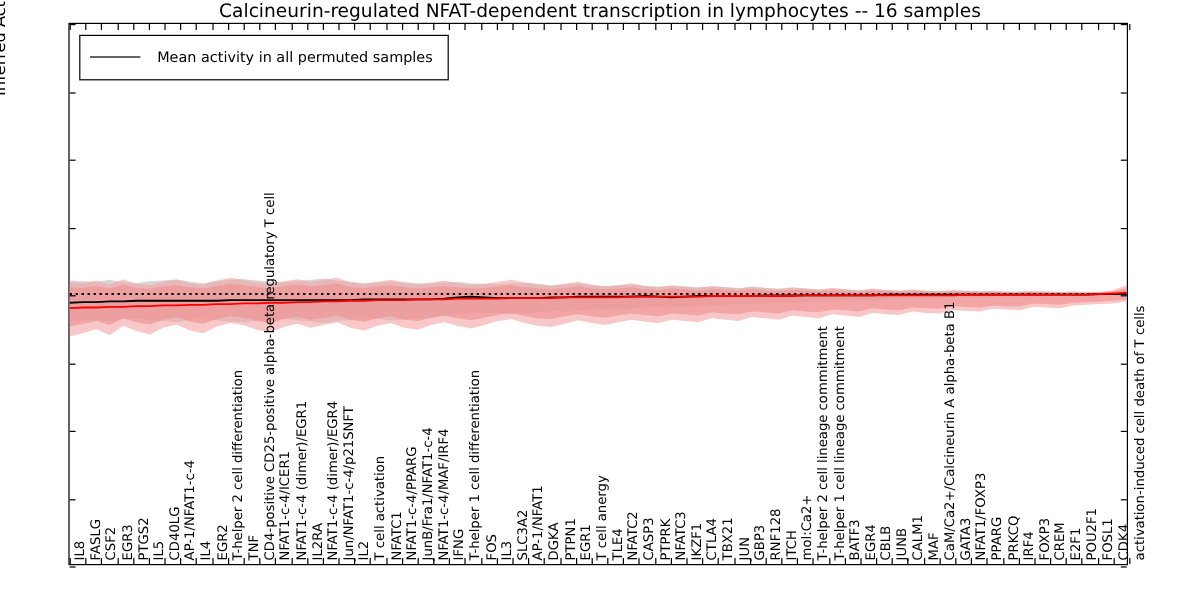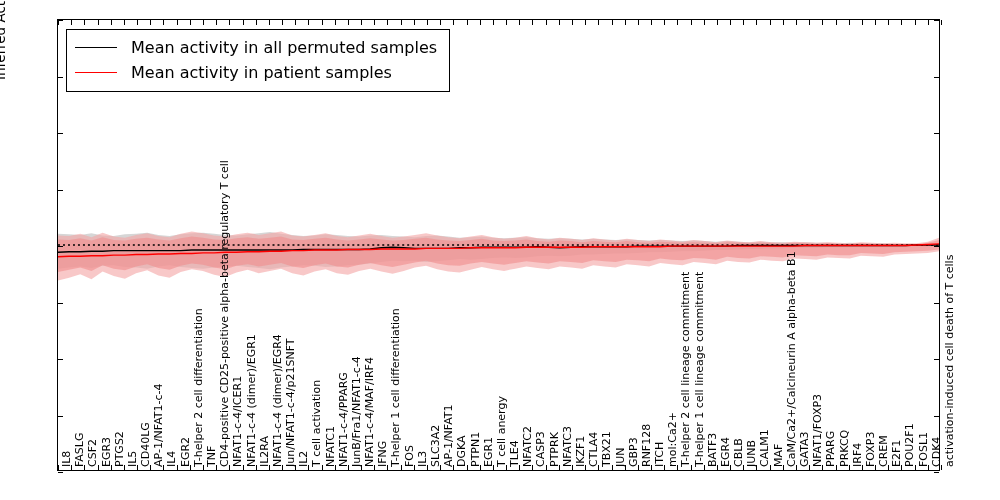--- a/index.html
+++ b/index.html
@@ -30,21 +30,21 @@
   .xtick-mark.bot{top:auto;bottom:0;}
 
   
   .legend{
     position:absolute;left:8px;top:9px;background:#fff;border:1.1px solid #000;
     padding:5px 12px 6px 8px;box-sizing:border-box;
   }
   .legend-row{display:flex;align-items:center;height:25px;}
   .legend-line{display:inline-block;width:42px;height:0;border-top:1.4px solid #000;margin-right:14px;}
   .legend-line.red{border-top-color:#ff0000;}
-  .legend-text{font-size:16px;color:#000;white-space:nowrap;}
+  .legend-text{font-size:12px;color:#000;white-space:nowrap;}
 
   
   .xlabels{position:absolute;left:57px;top:471px;width:883px;height:0;}
   .xlab{
     position:absolute;top:0;
     font-size:11px;line-height:11px;color:#000;white-space:nowrap;
     transform-origin:0 0;transform:rotate(-90deg) translate(4px,0);
     text-align:left;
   }
   .xlab-inner{display:block;transform:translateY(4px);}
@@ -52,20 +52,21 @@
   .xaxis-title{
     position:absolute;left:0;top:479px;width:1000px;text-align:center;
     font-size:13.5px;color:#000;
   }
 </style>
 </head>
 <body>
 
 <div id="root">
 
+  <div class="chart-title">Calcineurin-regulated NFAT-dependent transcription in lymphocytes -- 16 samples</div>
 
   <div class="ylabel">Inferred Activity</div>
 
   <div id="yticks"></div>
 
   <div class="plot-frame">
     <svg class="plot-svg" id="plot-svg" viewBox="0 0 883 452" preserveAspectRatio="none">
         <path d="M0.00,214.70L11.18,215.26L22.35,215.83L33.53,214.13L44.71,216.40L55.89,216.96L67.06,215.26L78.24,214.70L89.42,213.57L100.59,215.83L111.77,216.96L122.95,215.26L134.13,214.13L145.30,213.57L156.48,214.70L167.66,215.83L178.84,216.40L190.01,215.26L201.19,214.13L212.37,213.00L223.54,214.70L234.72,215.83L245.90,216.96L257.08,216.40L268.25,215.26L279.43,215.83L290.61,216.96L301.78,217.52L312.96,216.40L324.14,215.83L335.32,216.96L346.49,217.52L357.67,218.09L368.85,216.96L380.03,216.40L391.20,217.52L402.38,218.66L413.56,218.09L424.73,217.52L435.91,218.66L447.09,219.22L458.27,218.66L469.44,218.09L480.62,219.22L491.80,219.78L502.97,219.22L514.15,219.78L525.33,220.35L536.51,219.78L547.68,220.35L558.86,220.92L570.04,220.35L581.22,220.92L592.39,221.48L603.57,220.92L614.75,221.48L625.92,222.04L637.10,221.48L648.28,222.04L659.46,222.61L670.63,222.04L681.81,222.61L692.99,223.18L704.16,222.61L715.34,223.18L726.52,223.18L737.70,223.74L748.87,223.18L760.05,223.74L771.23,223.74L782.41,224.30L793.58,223.74L804.76,224.30L815.94,224.30L827.11,224.30L838.29,224.87L849.47,224.87L860.65,224.87L871.82,224.87L883.00,224.30L883.00,227.69L871.82,227.13L860.65,227.13L849.47,227.13L838.29,227.13L827.11,227.69L815.94,227.69L804.76,227.69L793.58,228.26L782.41,228.26L771.23,228.26L760.05,228.82L748.87,228.82L737.70,228.82L726.52,229.39L715.34,229.39L704.16,229.95L692.99,229.95L681.81,230.52L670.63,231.08L659.46,231.08L648.28,231.65L637.10,232.22L625.92,232.22L614.75,232.78L603.57,233.34L592.39,233.34L581.22,233.91L570.04,234.47L558.86,234.47L547.68,235.04L536.51,235.60L525.33,235.60L514.15,236.73L502.97,237.30L491.80,236.73L480.62,237.30L469.44,238.43L458.27,239.00L447.09,238.43L435.91,239.00L424.73,240.13L413.56,240.69L402.38,240.13L391.20,241.25L380.03,242.38L368.85,242.95L357.67,241.82L346.49,242.38L335.32,241.82L324.14,242.95L312.96,244.65L301.78,245.78L290.61,246.34L279.43,247.47L268.25,248.03L257.08,246.91L245.90,246.34L234.72,247.47L223.54,248.60L212.37,250.30L201.19,249.17L190.01,248.03L178.84,246.91L167.66,247.47L156.48,248.60L145.30,249.73L134.13,249.17L122.95,248.03L111.77,246.34L100.59,247.47L89.42,249.73L78.24,248.60L67.06,248.03L55.89,246.34L44.71,246.91L33.53,249.17L22.35,247.47L11.18,248.60L0.00,249.73Z" fill="#c8c8c8" fill-opacity="0.75" stroke="none"></path>
         <path d="M0.00,216.40L11.18,216.96L22.35,214.70L33.53,218.09L44.71,213.57L55.89,217.52L67.06,218.66L78.24,215.83L89.42,214.13L100.59,216.96L111.77,218.09L122.95,214.70L134.13,212.44L145.30,214.13L156.48,216.40L167.66,217.52L178.84,215.26L190.01,213.57L201.19,215.83L212.37,214.13L223.54,212.44L234.72,216.40L245.90,217.52L257.08,215.83L268.25,214.13L279.43,216.96L290.61,218.09L301.78,216.40L312.96,214.70L324.14,216.96L335.32,218.66L346.49,217.52L357.67,215.83L368.85,214.13L380.03,216.40L391.20,218.09L402.38,219.22L413.56,217.52L424.73,215.83L435.91,218.09L447.09,219.78L458.27,218.66L469.44,216.96L480.62,219.22L491.80,220.35L502.97,218.66L514.15,219.78L525.33,220.92L536.51,219.22L547.68,220.35L558.86,221.48L570.04,219.78L581.22,220.92L592.39,222.04L603.57,220.35L614.75,221.48L625.92,222.61L637.10,220.92L648.28,222.04L659.46,223.18L670.63,221.48L681.81,222.61L692.99,223.18L704.16,222.04L715.34,223.18L726.52,223.74L737.70,222.61L748.87,223.18L760.05,223.74L771.23,223.18L782.41,223.74L793.58,224.30L804.76,223.18L815.94,223.74L827.11,224.30L838.29,223.74L849.47,224.30L860.65,224.30L871.82,222.61L883.00,218.66L883.00,232.22L871.82,233.91L860.65,234.47L849.47,235.04L838.29,235.60L827.11,237.87L815.94,237.30L804.76,236.73L793.58,239.56L782.41,239.00L771.23,238.43L760.05,240.69L748.87,240.13L737.70,239.56L726.52,242.38L715.34,241.82L704.16,240.69L692.99,243.52L681.81,242.95L670.63,241.82L659.46,245.21L648.28,244.08L637.10,242.95L625.92,246.34L614.75,245.21L603.57,244.08L592.39,247.47L581.22,246.34L570.04,245.21L558.86,248.60L547.68,247.47L536.51,246.34L525.33,249.73L514.15,248.60L502.97,247.47L491.80,250.30L480.62,249.17L469.44,247.47L458.27,249.73L447.09,251.99L435.91,250.30L424.73,248.03L413.56,250.86L402.38,253.69L391.20,252.55L380.03,250.30L368.85,246.91L357.67,248.60L346.49,251.99L335.32,254.81L324.14,252.55L312.96,249.73L301.78,251.99L290.61,255.95L279.43,254.25L268.25,250.30L257.08,252.55L245.90,256.51L234.72,254.25L223.54,249.73L212.37,251.99L201.19,254.25L190.01,250.86L178.84,253.69L167.66,258.20L156.48,255.95L145.30,251.99L134.13,250.30L122.95,253.12L111.77,258.77L100.59,256.51L89.42,251.43L78.24,254.25L67.06,259.90L55.89,257.07L44.71,252.55L33.53,260.47L22.35,255.38L11.18,258.77L0.00,261.60Z" fill="#f4a6a6" fill-opacity="0.62" stroke="none"></path>
         <path d="M0.00,220.35L11.18,220.92L22.35,219.22L33.53,221.48L44.71,218.09L55.89,220.92L67.06,221.48L78.24,219.78L89.42,218.66L100.59,220.35L111.77,221.48L122.95,219.22L134.13,217.52L145.30,218.66L156.48,220.35L167.66,220.92L178.84,219.22L190.01,218.09L201.19,219.78L212.37,218.66L223.54,217.52L234.72,220.35L245.90,220.92L257.08,219.78L268.25,218.66L279.43,220.35L290.61,221.48L301.78,220.35L312.96,219.22L324.14,220.35L335.32,221.48L346.49,220.92L357.67,219.78L368.85,218.66L380.03,220.35L391.20,221.48L402.38,222.04L413.56,220.92L424.73,219.78L435.91,221.48L447.09,222.04L458.27,221.48L469.44,220.35L480.62,222.04L491.80,222.61L502.97,221.48L514.15,222.04L525.33,223.18L536.51,222.04L547.68,222.61L558.86,223.18L570.04,222.04L581.22,223.18L592.39,223.74L603.57,222.61L614.75,223.18L625.92,223.74L637.10,223.18L648.28,223.74L659.46,224.30L670.63,223.18L681.81,223.74L692.99,224.30L704.16,223.74L715.34,224.30L726.52,224.87L737.70,223.74L748.87,224.30L760.05,224.87L771.23,224.30L782.41,224.87L793.58,224.87L804.76,224.30L815.94,224.87L827.11,224.87L838.29,224.87L849.47,224.87L860.65,224.87L871.82,223.74L883.00,220.92L883.00,230.52L871.82,231.65L860.65,232.22L849.47,232.78L838.29,233.34L827.11,235.04L815.94,234.47L804.76,233.91L793.58,236.17L782.41,236.17L771.23,235.60L760.05,237.30L748.87,236.73L737.70,236.17L726.52,238.43L715.34,237.87L704.16,237.30L692.99,239.56L681.81,239.00L670.63,237.87L659.46,240.69L648.28,239.56L637.10,239.00L625.92,241.25L614.75,240.69L603.57,239.56L592.39,242.38L581.22,241.25L570.04,240.69L558.86,242.95L547.68,242.38L536.51,241.25L525.33,244.08L514.15,242.95L502.97,242.38L491.80,244.65L480.62,243.52L469.44,242.38L458.27,244.08L447.09,245.78L435.91,244.65L424.73,242.95L413.56,244.65L402.38,246.91L391.20,246.34L380.03,244.65L368.85,241.82L357.67,243.52L346.49,245.78L335.32,248.03L324.14,246.34L312.96,244.08L301.78,245.78L290.61,248.60L279.43,247.47L268.25,244.65L257.08,246.34L245.90,249.17L234.72,247.47L223.54,244.08L212.37,245.78L201.19,247.47L190.01,245.21L178.84,246.91L167.66,250.30L156.48,248.60L145.30,245.78L134.13,244.65L122.95,246.91L111.77,250.86L100.59,249.17L89.42,245.21L78.24,247.47L67.06,251.43L55.89,249.73L44.71,246.34L33.53,251.99L22.35,248.60L11.18,250.86L0.00,253.12Z" fill="#f08e8e" fill-opacity="0.62" stroke="none"></path>
@@ -228,24 +229,20 @@
         <div class="xtick-mark bot" style="left: 869.821px;"></div>
         <div class="xtick-mark" style="left: 883px;"></div>
         <div class="xtick-mark bot" style="left: 883px;"></div>
       </div>
 
     <div class="legend">
       <div class="legend-row">
         <span class="legend-line"></span>
         <span class="legend-text">Mean activity in all permuted samples</span>
       </div>
-      <div class="legend-row">
-        <span class="legend-line red"></span>
-        <span class="legend-text">Mean activity in patient samples</span>
-      </div>
     </div>
   </div>
 
   <div class="xlabels" id="xlabels">
       <div class="xlab" style="left: 0px;">
         <span class="xlab-inner">IL8</span>
       </div>
       <div class="xlab" style="left: 13.1791px;">
         <span class="xlab-inner">FASLG</span>
       </div>

